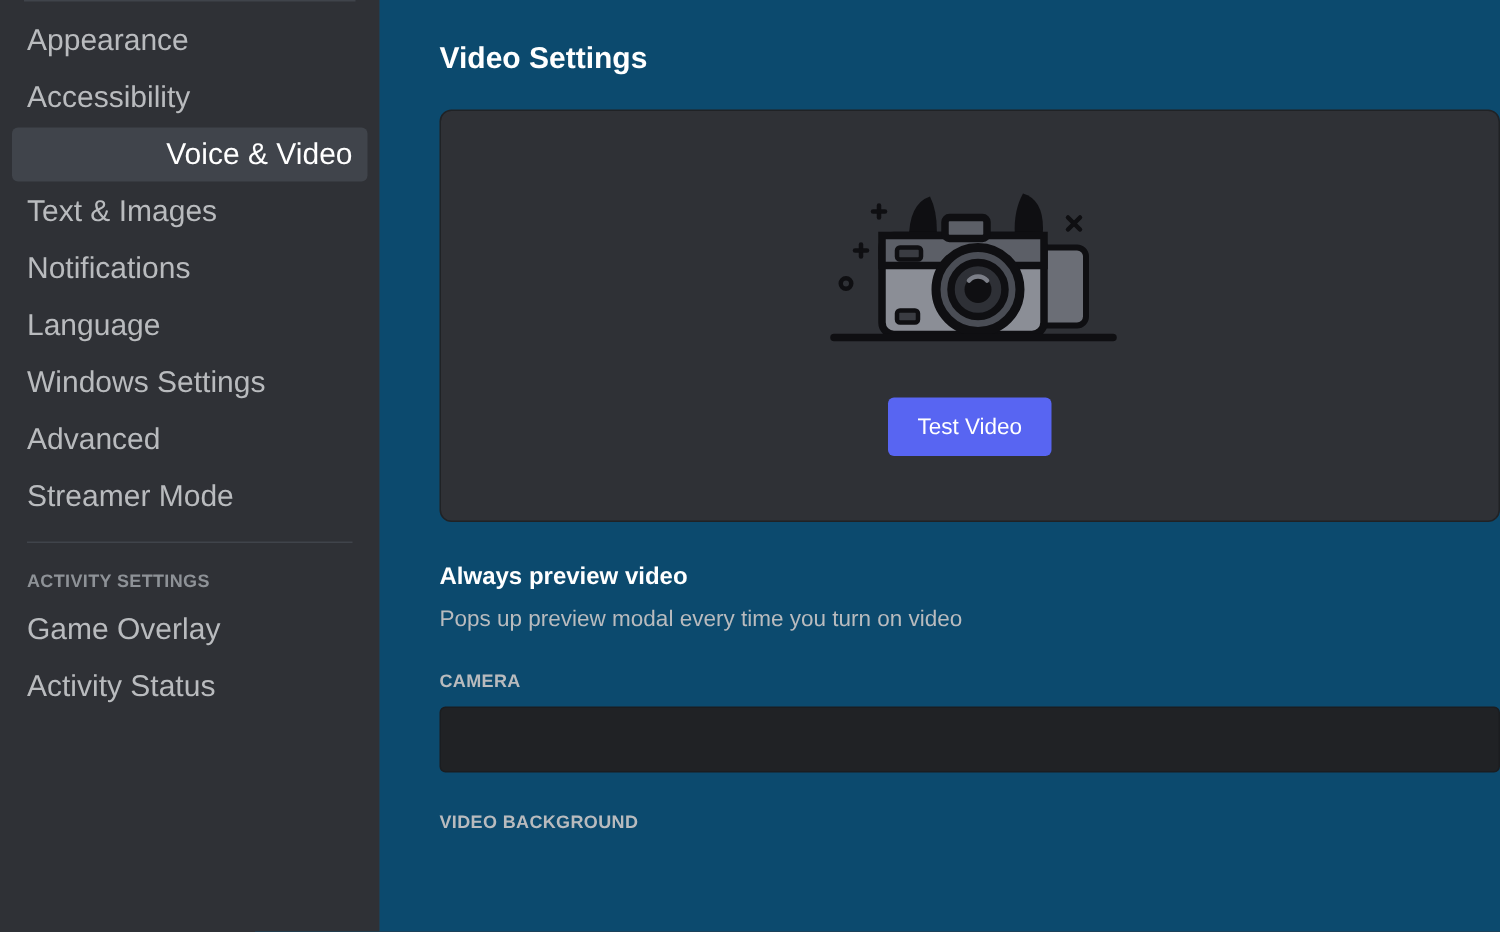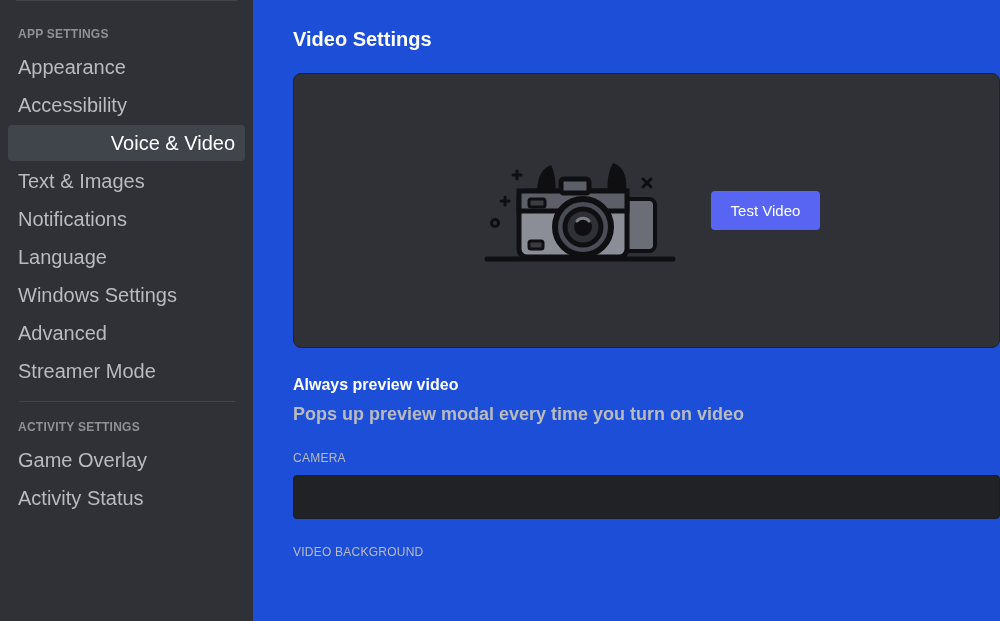--- a/index.html
+++ b/index.html
@@ -41,38 +41,38 @@
     text-align: right;
   }
   .section-divider {
     height: 1px;
     background: #40444b;
     margin: 12px 10px 0 10px;
   }
 
   .main {
     flex: 1;
-    background: #1d4ed8;
+    background: #0c4a6e;
     padding: 28px 0 16px 40px;
     height: 100%;
     overflow: hidden;
   }
   .page-title {
     font-size: 20px;
     font-weight: 600;
     color: #ffffff;
     margin-bottom: 22px;
   }
   .preview-box {
     background: #2f3136;
     border: 1px solid #202225;
     border-radius: 8px;
     height: 275px;
     display: flex;
-    flex-direction: row;
+    flex-direction: column;
     align-items: center;
     justify-content: center;
     gap: 28px;
     margin-bottom: 28px;
   }
   .test-video-btn {
     background: #5865f2;
     color: #ffffff;
     border: none;
     font-size: 15px;
@@ -81,28 +81,27 @@
     border-radius: 4px;
     cursor: pointer;
   }
   .subheading {
     font-size: 16px;
     font-weight: 600;
     color: #ffffff;
     margin-bottom: 10px;
   }
   .description {
-    font-size: 18px;
+    font-size: 15px;
     color: #b9bbbe;
     margin-bottom: 26px;
-    font-weight: bold;
   }
   .eyebrow {
     font-size: 12px;
-    font-weight: 400;
+    font-weight: 700;
     color: #b9bbbe;
     text-transform: uppercase;
     letter-spacing: .02em;
     margin-bottom: 10px;
   }
   .select-box {
     background: #202225;
     border: 1px solid #1b1d20;
     border-radius: 4px;
     height: 44px;
@@ -111,21 +110,20 @@
     cursor: pointer;
   }
 
   .camera-art { width: 210px; height: 120px; }
 </style>
 </head>
 <body>
 
 <div class="sidebar">
   <div class="sidebar-divider"></div>
-  <div class="sidebar-heading">APP SETTINGS</div>
 
   <div class="sidebar-item"><span>Appearance</span></div>
   <div class="sidebar-item"><span>Accessibility</span></div>
   <div class="sidebar-item active"><span>Voice &amp; Video</span></div>
   <div class="sidebar-item"><span>Text &amp; Images</span></div>
   <div class="sidebar-item"><span>Notifications</span></div>
   <div class="sidebar-item"><span>Language</span></div>
   <div class="sidebar-item"><span>Windows Settings</span></div>
   <div class="sidebar-item"><span>Advanced</span></div>
   <div class="sidebar-item"><span>Streamer Mode</span></div>

